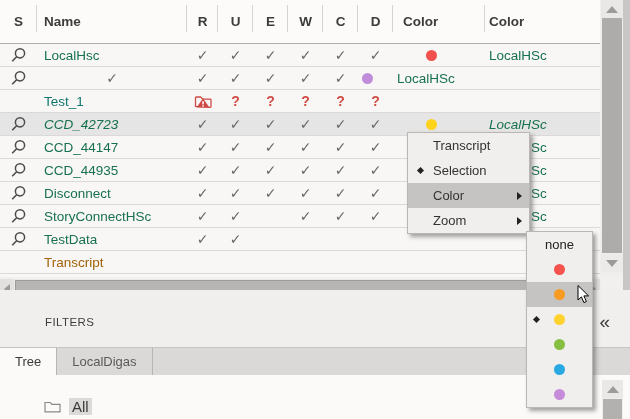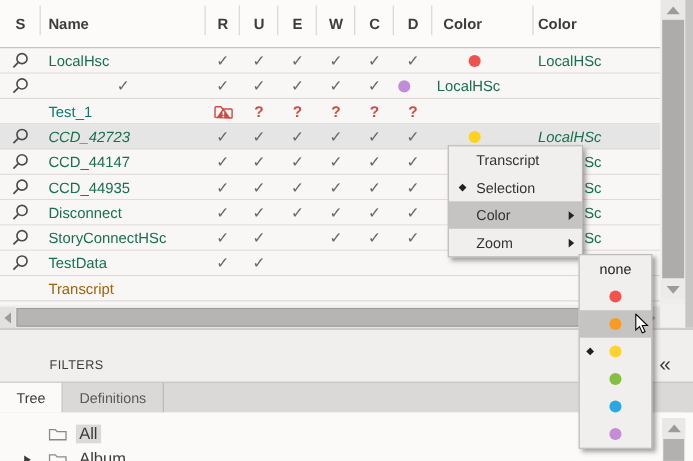--- a/index.html
+++ b/index.html
@@ -38,33 +38,33 @@
   .tri-down{width:0;height:0;border-left:6px solid transparent;border-right:6px solid transparent;border-top:7px solid #9d9b99;}
   .tri-left{width:0;height:0;border-top:5px solid transparent;border-bottom:5px solid transparent;border-right:6px solid #9d9b99;}
   .tri-right{width:0;height:0;border-top:5px solid transparent;border-bottom:5px solid transparent;border-left:6px solid #9d9b99;}
   .right-strip{position:absolute;left:623px;top:0;width:7px;height:298px;background:#c8c6c4;}
   .right-strip2{position:absolute;left:623px;top:298px;width:7px;height:121px;background:#dcdad8;}
   .hscroll{position:absolute;left:0;top:279px;width:600px;height:19px;background:#eceae8;}
   .hs-btn{position:absolute;top:0;bottom:0;width:14px;background:#e3e1df;display:flex;align-items:center;justify-content:center;}
   .hs-thumb{position:absolute;left:15px;right:15px;top:1px;bottom:1px;background:#b7b5b3;border:1px solid #9e9c9a;box-sizing:border-box;}
   
   .splitter{position:absolute;left:0;top:298px;width:630px;height:2px;background:#cfccca;}
-  .filters-bar{position:absolute;left:0;top:300px;width:630px;height:63px;background:#f1efed;text-decoration:underline;}
+  .filters-bar{position:absolute;left:0;top:290px;width:630px;height:63px;background:#f1efed;text-decoration:underline;}
   .filters-title{position:absolute;left:45px;top:0;height:100%;display:flex;align-items:center;
                  font-size:11.5px;letter-spacing:.4px;color:#3e3e3e;}
   .collapse-btn{position:absolute;right:20px;top:0;height:100%;display:flex;align-items:center;
                 font-size:19px;color:#3a3a3a;cursor:default;}
   .tabstrip{position:absolute;left:0;top:347px;width:630px;height:28px;background:#dbd9d7;
             border-top:1px solid #c8c5c3;box-sizing:border-box;display:flex;}
   .tab{height:100%;display:flex;align-items:center;padding:0 15px;font-size:13px;color:#5a5a5a;
        border-right:1px solid #b7b4b2;box-sizing:border-box;background:#dbd9d7;}
   .tab.active{background:#fbfaf9;color:#3b3b3b;}
   .tree-area{position:absolute;left:0;top:375px;width:630px;height:44px;background:#fbfaf9;overflow:hidden;}
   .tree-item{display:flex;align-items:center;height:23px;font-size:15px;color:#3b3b3b;}
-  .tree-item:first-child{margin-top:8px;}
+  .tree-item:first-child{margin-top:20px;}
   .expander{width:12px;margin-left:19px;display:flex;align-items:center;justify-content:center;}
   .exp-tri{width:0;height:0;border-top:4.5px solid transparent;border-bottom:4.5px solid transparent;border-left:6px solid #3c3c3c;}
   .tree-folder{margin-left:13px;display:flex;align-items:center;}
   .tree-label{margin-left:8px;padding:0 3px;}
   .tree-label.selected{background:#dcdad8;}
   .tree-vscroll{position:absolute;left:602px;top:380px;width:21px;height:39px;background:#f0eeec;}
   .tvs-thumb{position:absolute;left:1px;right:1px;top:19px;bottom:0;background:#b3b1af;}
   
   .context-menu{position:absolute;left:407px;top:132px;width:123px;background:#f1efed;
                 border:1px solid #b9b6b4;box-shadow:3px 3px 4px rgba(80,78,76,.5);z-index:10;box-sizing:border-box;}
@@ -390,21 +390,21 @@
     </div>
 </div>
 
 <div class="splitter"></div>
 <div class="filters-bar">
   <div class="filters-title">FILTERS</div>
   <div class="collapse-btn">«</div>
 </div>
 <div class="tabstrip" id="tabstrip">
     <div class="tab active">Tree</div>
-    <div class="tab">Definitions</div>
+    <div class="tab">LocalDigas</div>
   </div>
 <div class="tree-area" id="treearea">
     <div class="tree-item">
       <span class="expander"></span>
       <span class="tree-folder">
         <svg width="17" height="13" viewBox="0 0 17 13">
           <path d="M1,11.8 v-9.3 h5.3 l1.6,1.9 h8.1 v7.4 z" fill="none" stroke="#8b8987" stroke-width="1.2"></path>
         </svg>
       </span>
       <span class="tree-label selected">All</span>

